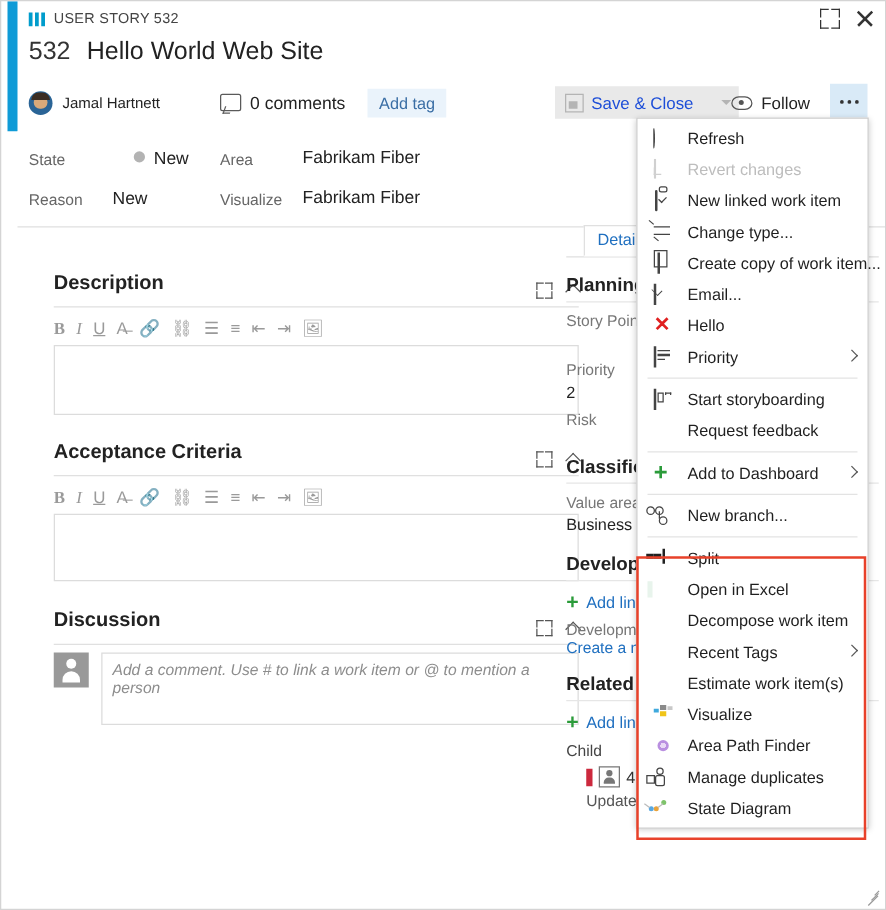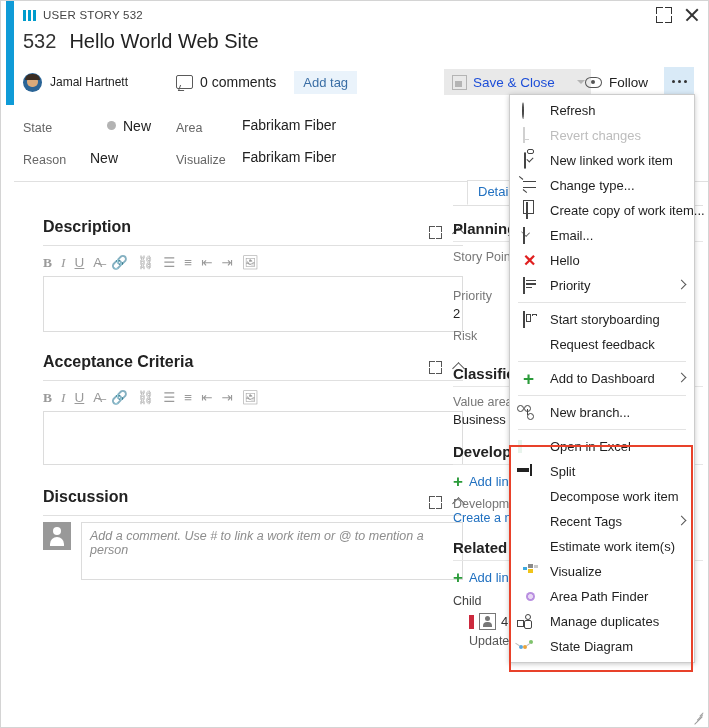--- a/index.html
+++ b/index.html
@@ -575,27 +575,27 @@
     <div class="mdiv"></div>
 
     <div class="mi">
       <span class="mi-ico"><span class="ico-branch"><b></b><b></b><b></b><i></i></span></span>
       <span class="mi-label">New branch...</span>
     </div>
 
     <div class="mdiv"></div>
 
     <div class="mi">
+      <span class="mi-ico"><span class="ico-split"><i></i><i></i><i></i></span></span>
+      <span class="mi-label">Split</span>
+    </div>
+
+    <div class="mi">
       <span class="mi-ico"><span class="ico-excel"></span></span>
       <span class="mi-label">Open in Excel</span>
-    </div>
-
-    <div class="mi">
-      <span class="mi-ico"><span class="ico-split"><i></i><i></i><i></i></span></span>
-      <span class="mi-label">Split</span>
     </div>
 
     <div class="mi">
       <span class="mi-ico"></span>
       <span class="mi-label">Decompose work item</span>
     </div>
 
     <div class="mi">
       <span class="mi-ico"></span>
       <span class="mi-label">Recent Tags</span>

